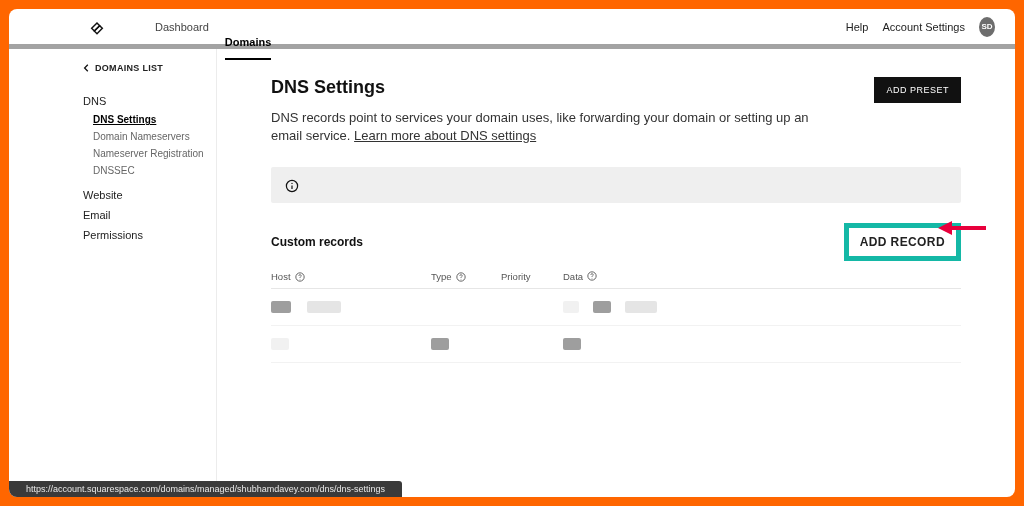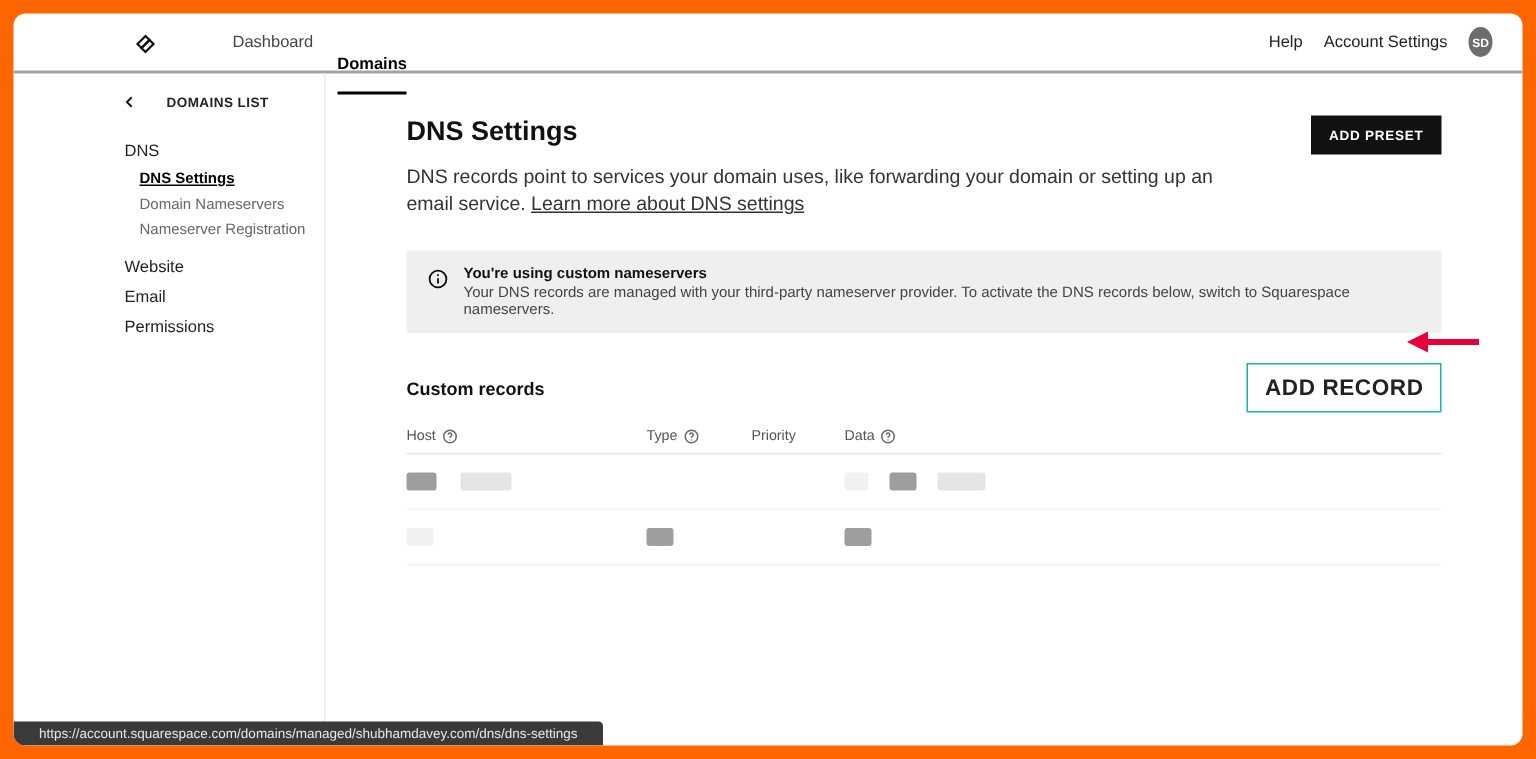--- a/index.html
+++ b/index.html
@@ -1,60 +1,60 @@
 <!DOCTYPE html>
 <html><head>
 <meta charset="utf-8">
 <style>
   * { box-sizing: border-box; margin: 0; padding: 0; }
   html, body { width: 1024px; height: 506px; font-family: -apple-system, BlinkMacSystemFont, "Segoe UI", Helvetica, Arial, sans-serif; }
   body { background: #ff6600; padding: 9px; position: relative; }
   .app-frame { width: 1006px; height: 488px; background: #fff; border-radius: 8px; overflow: hidden; position: relative; display: flex; flex-direction: column; }
   
-  .topbar { height: 40px; border-bottom: 2px solid #a3a3a3; display: flex; align-items: center; padding: 0 20px; font-size: 11px; }
+  .topbar { height: 40px; border-bottom: 5px solid #a3a3a3; display: flex; align-items: center; padding: 0 20px; font-size: 11px; }
   .logo { width: 16px; height: 16px; margin-left: 60px; margin-right: 50px; }
   .logo svg { width: 16px; height: 16px; }
   .nav-left { display: flex; gap: 16px; align-items: center; height: 100%; }
   .nav-item { color: #444; cursor: pointer; height: 100%; display: flex; align-items: center; }
   .nav-item.active { color: #000; font-weight: 600; border-bottom: 2px solid #000; margin-top: 32px; }
   .nav-right { margin-left: auto; display: flex; gap: 14px; align-items: center; }
   .nav-right .link { color: #222; cursor: pointer; }
   .avatar { width: 16px; height: 20px; border-radius: 50%; background: #6d6d6d; color: #fff; font-size: 8px; display: flex; align-items: center; justify-content: center; font-weight: 600; }
   
   .body { flex: 1; display: flex; min-height: 0; }
   .sidebar { width: 208px; border-right: 1px solid #ececec; padding: 14px 0 0 74px; font-size: 11px; }
-  .back-row { display: flex; align-items: center; gap: 20px; color: #222; font-size: 9px; font-weight: 600; letter-spacing: .3px; cursor: pointer; margin-bottom: 18px; }
+  .back-row { display: flex; align-items: center; gap: 4px; color: #222; font-size: 9px; font-weight: 600; letter-spacing: .3px; cursor: pointer; margin-bottom: 18px; }
   .back-row .chev { width: 8px; height: 8px; }
   .side-group .side-item { color: #555; padding: 4px 0; cursor: pointer; }
   .side-group .side-item.strong { color: #222; }
   .side-sub { padding-left: 10px; }
   .side-sub .side-item { font-size: 10px; color: #666; padding: 3px 0; }
   .side-sub .side-item.current { color: #000; font-weight: 700; text-decoration: underline; }
   
   .main { flex: 1; padding: 28px 54px 0 54px; position: relative; }
   .title-row { display: flex; align-items: flex-start; justify-content: space-between; }
   .title { font-size: 18px; font-weight: 700; color: #111; }
-  .btn-dark { background: #111; color: #fff; border: none; font-size: 9px; font-weight: 700; letter-spacing: .5px; padding: 8px 12px; cursor: pointer; }
+  .btn-dark { background: #111; color: #fff; border: none; font-size: 9px; font-weight: 400; letter-spacing: .5px; padding: 8px 12px; cursor: pointer; }
   .desc { font-size: 13px; color: #333; margin-top: 6px; line-height: 1.4; max-width: 560px; }
   .desc .learn { text-decoration: underline; cursor: pointer; }
   .notice { margin-top: 22px; background: #efefef; padding: 10px 14px; display: flex; gap: 10px; font-size: 10px; border-radius: 2px; }
   .notice .icn { width: 14px; height: 14px; flex: 0 0 14px; margin-top: 2px; }
   .notice .icn svg { width: 14px; height: 14px; }
   .notice-title { font-weight: 700; color: #111; margin-bottom: 2px; }
   .notice-body { color: #444; }
   .section-row { display: flex; align-items: center; justify-content: space-between; margin-top: 20px; }
   .section-title { font-size: 12px; font-weight: 700; color: #111; }
-  .btn-light { background: #fff; border: 1px solid #14b8a6; color: #222; font-size: 15px; font-weight: 600; letter-spacing: .4px; padding: 7px 11px; cursor: pointer; }
+  .btn-light { background: #fff; border: 5px solid #14b8a6; color: #222; font-size: 12px; font-weight: 600; letter-spacing: .4px; padding: 7px 11px; cursor: pointer; }
   
   .tbl { margin-top: 10px; }
   .thead { display: flex; font-size: 9.5px; color: #555; border-bottom: 1px solid #e6e6e6; padding-bottom: 6px; }
   .col-host { width: 160px; display: flex; align-items: center; gap: 4px;}
   .col-type { width: 70px; display: flex; align-items: center; gap: 4px;}
   .col-pri  { width: 62px; }
-  .col-data { flex: 1; display: flex; align-items: center; gap: 4px;}
+  .col-data { flex: 1; display: flex; align-items: flex-start; gap: 4px;}
   .qicon { width: 10px; height: 10px; }
   .qicon svg { width: 10px; height: 10px; }
   .trow { display: flex; align-items: center; padding: 12px 0; border-bottom: 1px solid #f2f2f2; }
   .ph { height: 12px; border-radius: 2px; }
   .ph.dark { background: #9e9e9e; }
   .ph.light { background: #e5e5e5; }
   .ph.lighter { background: #f1f1f1; }
   
   .status-url { position: absolute; left: 0; bottom: 0; background: #3a3a3a; color: #e8e8e8; font-size: 9px; padding: 3px 17px; border-top-right-radius: 3px; }
   
@@ -94,20 +94,21 @@
             </svg>
         </span>
         <span>DOMAINS LIST</span>
       </div>
       <div class="side-group">
         <div class="side-item strong">DNS</div>
         <div class="side-sub">
           <div class="side-item current">DNS Settings</div>
           <div class="side-item">Domain Nameservers</div>
           <div class="side-item">Nameserver Registration</div>
+          <div class="side-item">DNSSEC</div>
         </div>
         <div class="side-item strong" style="margin-top:6px">Website</div>
         <div class="side-item strong">Email</div>
         <div class="side-item strong">Permissions</div>
       </div>
     </div>
 
     <div class="main">
       <div class="title-row">
         <div class="title">DNS Settings</div>
@@ -117,24 +118,20 @@
         <span>DNS records point to services your domain uses, like forwarding your domain or setting up an email service. </span><span class="learn">Learn more about DNS settings</span>
       </div>
 
       <div class="notice">
         <div class="icn">
           <svg viewBox="0 0 16 16" fill="none" stroke="#111" stroke-width="1.4">
               <circle cx="8" cy="8" r="6.4"></circle>
               <circle cx="8" cy="5" r="0.8" fill="#111" stroke="none"></circle>
               <path d="M8 7.5 L8 11.5"></path>
             </svg>
-        </div>
-        <div>
-          <div class="notice-title">You're using custom nameservers</div>
-          <div class="notice-body">Your DNS records are managed with your third-party nameserver provider. To activate the DNS records below, switch to Squarespace nameservers.</div>
         </div>
       </div>
 
       <div class="section-row">
         <div class="section-title">Custom records</div>
         <button class="btn-light">ADD RECORD</button>
       </div>
 
       <div class="tbl">
         <div class="thead">

